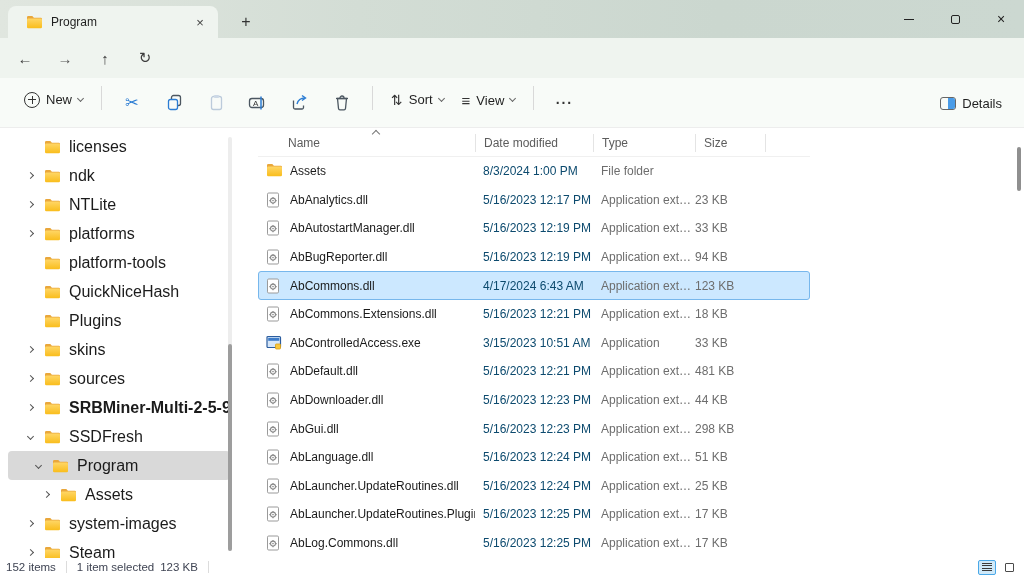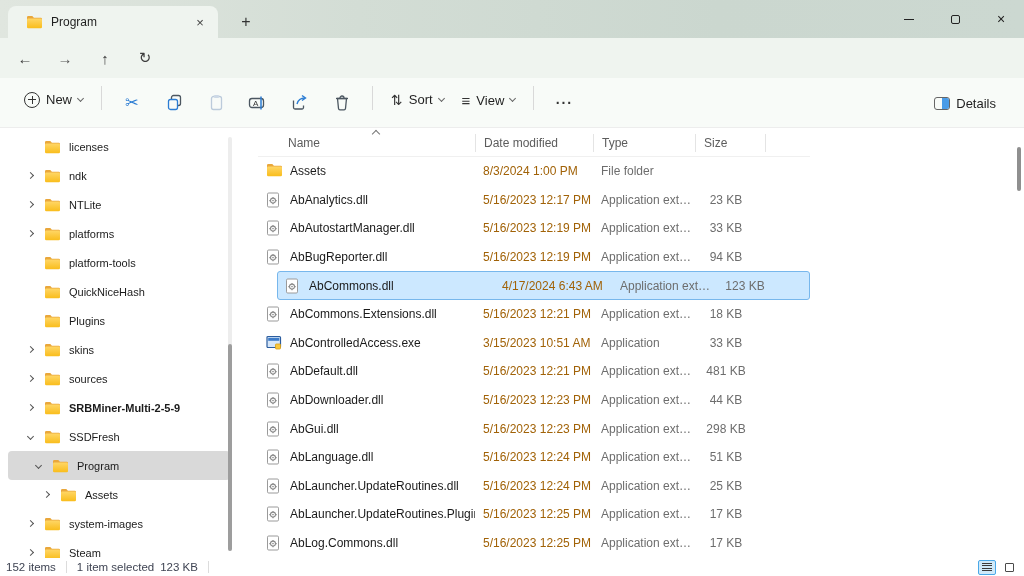--- a/index.html
+++ b/index.html
@@ -55,59 +55,59 @@
   .tb-divider { width:1px; height:24px; background:#d9d9d9; margin:0 8px; }
   .chev-down { width:5px; height:5px; border-right:1.2px solid #666; border-bottom:1.2px solid #666;
     transform:rotate(45deg); margin-top:-3px; }
   .circle-plus { width:16px; height:16px; border:1.3px solid #333; border-radius:50%; position:relative; }
   .circle-plus:before { content:""; position:absolute; left:3px; top:6.5px; width:8px; height:1.3px; background:#333; }
   .circle-plus:after { content:""; position:absolute; left:6.5px; top:3px; width:1.3px; height:8px; background:#333; }
   .glyph-ic { font-size:16px; line-height:1; }
   .sort-glyph { font-size:14px; color:#333; }
   .view-glyph { font-size:15px; color:#333; font-weight:bold; }
   .more-glyph { font-size:14px; color:#333; letter-spacing:1px; font-weight:bold; }
-  .tb-right { position:absolute; right:20px; top:0; height:50px; display:flex; align-items:center; }
+  .tb-right { position:absolute; right:14px; top:0; height:50px; display:flex; align-items:center; }
   .details-icon { width:16px; height:13px; border:1.2px solid #666; border-radius:3px; position:relative; overflow:hidden; }
   .details-icon .half { position:absolute; right:0; top:0; width:7px; height:100%; background:#4a9ce8; }
 
   
   .content { position:absolute; left:0; top:129px; width:1024px; height:429px; background:#fff; }
 
   
   .sidebar { position:absolute; left:0; top:0; width:256px; height:429px; overflow:hidden; padding-top:3px; }
   .side-item { height:29px; display:flex; align-items:center; margin:0 26px 0 8px; border-radius:4px; }
   .side-item.selected { background:#d9d9d9; }
   .chev-box { width:16px; height:16px; display:flex; align-items:center; justify-content:center; flex:0 0 auto; }
   .tree-chev-r { width:5px; height:5px; border-right:1.2px solid #555; border-bottom:1.2px solid #555; transform:rotate(-45deg); }
   .tree-chev-d { width:5px; height:5px; border-right:1.2px solid #555; border-bottom:1.2px solid #555; transform:rotate(45deg); }
-  .side-label { margin-left:8px; font-size:11px; color:#1b1b1b; white-space:nowrap; }
+  .side-label { margin-left:8px; font-size:16px; color:#1b1b1b; white-space:nowrap; }
   .fold-ic { width:17px; height:14px; flex:0 0 auto; margin-left:6px; }
   .side-scrollbar { position:absolute; left:228px; top:8px; width:4px; height:414px; background:#ededed; border-radius:2px; }
   .side-scroll-thumb { position:absolute; left:0; top:50%; width:4px; height:50%; background:#9d9d9d; border-radius:2px; }
 
   
   .filepane { position:absolute; left:256px; top:0; width:768px; height:429px; }
   .cols-header { position:absolute; left:2px; top:0; width:552px; height:28px; display:flex; border-bottom:1px solid #f0f0f0; }
   .col-h { position:relative; display:flex; align-items:center; font-size:12px; color:#5c5c5c; padding-left:8px; }
   .col-h .sep { position:absolute; right:0; top:5px; width:1px; height:18px; background:#e4e4e4; }
   .col-h.name { width:218px; padding-left:30px; }
   .col-h.date { width:118px; }
   .col-h.type { width:102px; }
   .col-h.size { width:70px; }
   .col-h.pad  { width:44px; }
   .sort-caret { position:absolute; left:115px; top:2px; width:6px; height:6px;
     border-left:1.2px solid #777; border-top:1.2px solid #777; transform:rotate(45deg); }
   .rows { position:absolute; left:2px; top:28px; width:552px; }
   .file-row { height:28.6px; display:flex; align-items:center; border:1px solid transparent; border-radius:3px; }
-  .file-row.selected { background:#cce8ff; border-color:#77b7ec;margin-left:19px; }
+  .file-row.selected { background:#cce8ff; border-color:#77b7ec; }
   .cell { overflow:hidden; white-space:nowrap; }
   .cell.name { width:216px; display:flex; align-items:center; gap:8px; padding-left:7px; color:#1b1b1b; }
-  .cell.date { width:118px; color:#a16207; padding-left:8px; }
+  .cell.date { width:118px; color:#0c4a6e; padding-left:8px; }
   .cell.type { width:102px; color:#6d6d6d; padding-left:8px; text-overflow:ellipsis; }
-  .cell.size { width:68px; color:#6d6d6d; text-align:center; padding-right:6px; }
+  .cell.size { width:68px; color:#6d6d6d; text-align:left; padding-right:6px; }
   .file-ic { width:16px; height:16px; flex:0 0 auto; }
   .main-scrollbar { position:absolute; right:3px; top:18px; width:4px; height:44px; background:#8f8f8f; border-radius:2px; }
 
   
   .statusbar { position:absolute; left:0; top:558px; width:1024px; height:18px; background:#fff;
     display:flex; align-items:center; font-size:11.5px; color:#3f4453; }
   .sb-text { padding:0 6px; }
   .sb-div { width:1px; height:12px; background:#dcdcdc; margin:0 4px; }
   .sb-right { position:absolute; right:6px; top:0; height:18px; display:flex; align-items:center; gap:4px; }
   .view-toggle { width:18px; height:15px; display:flex; align-items:center; justify-content:center; border:1px solid transparent; border-radius:2px; }

